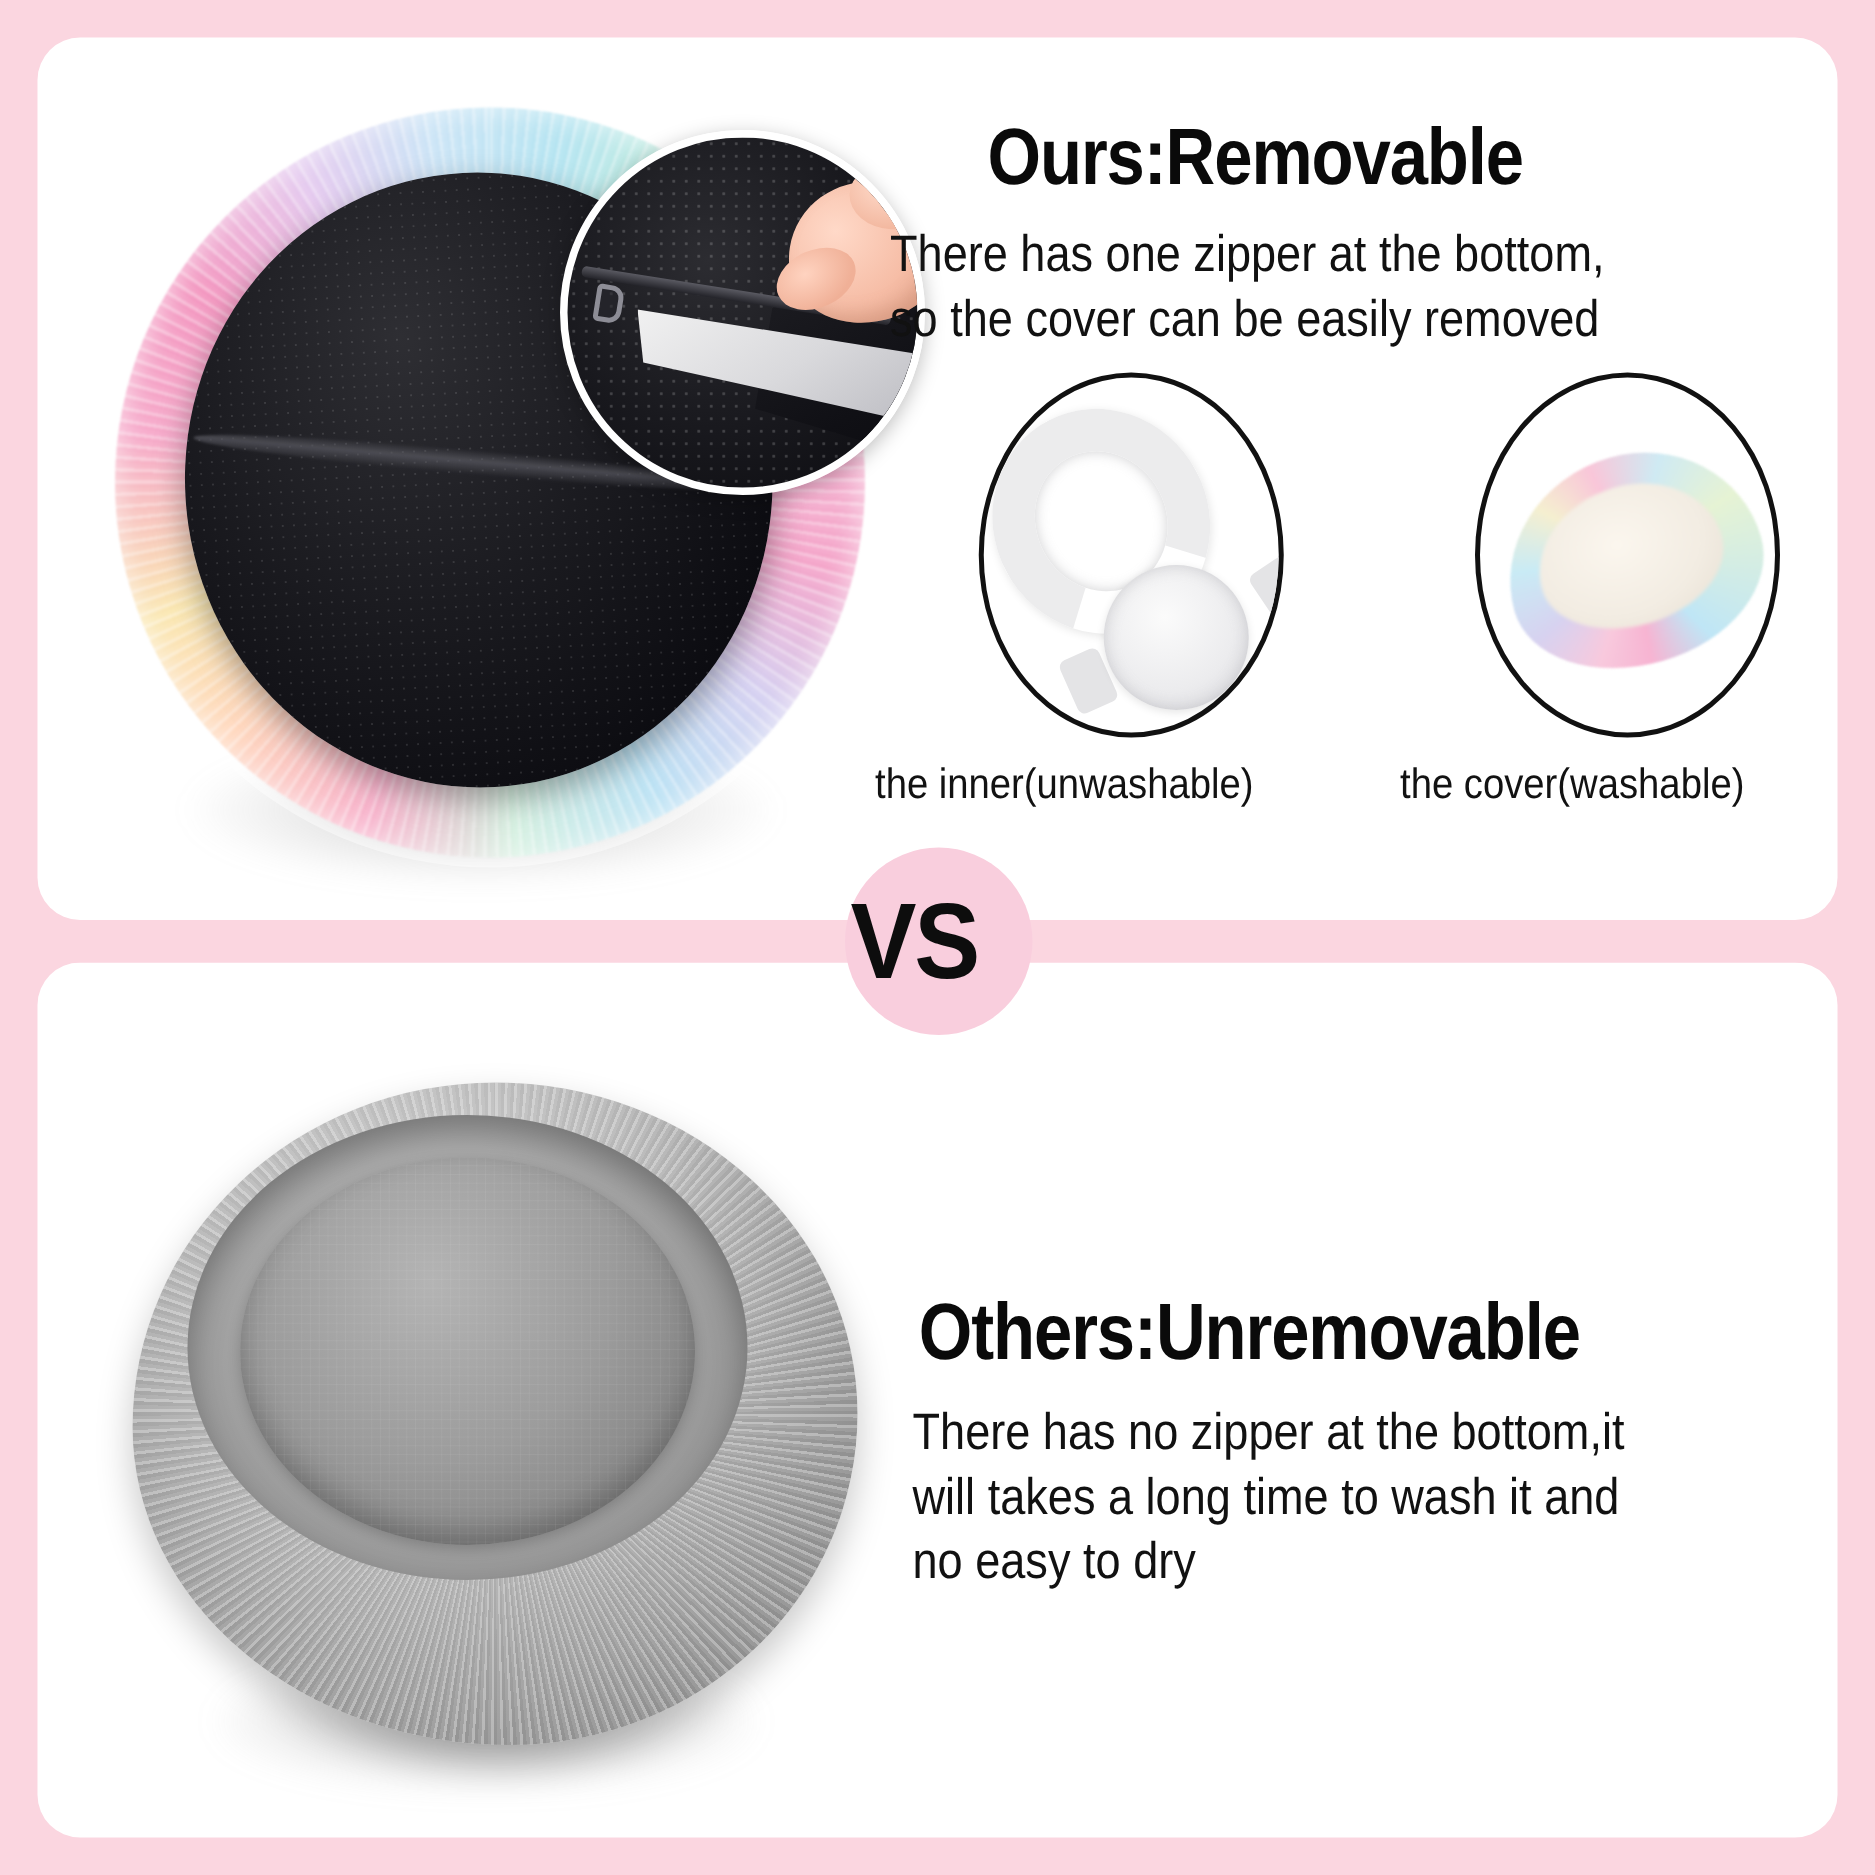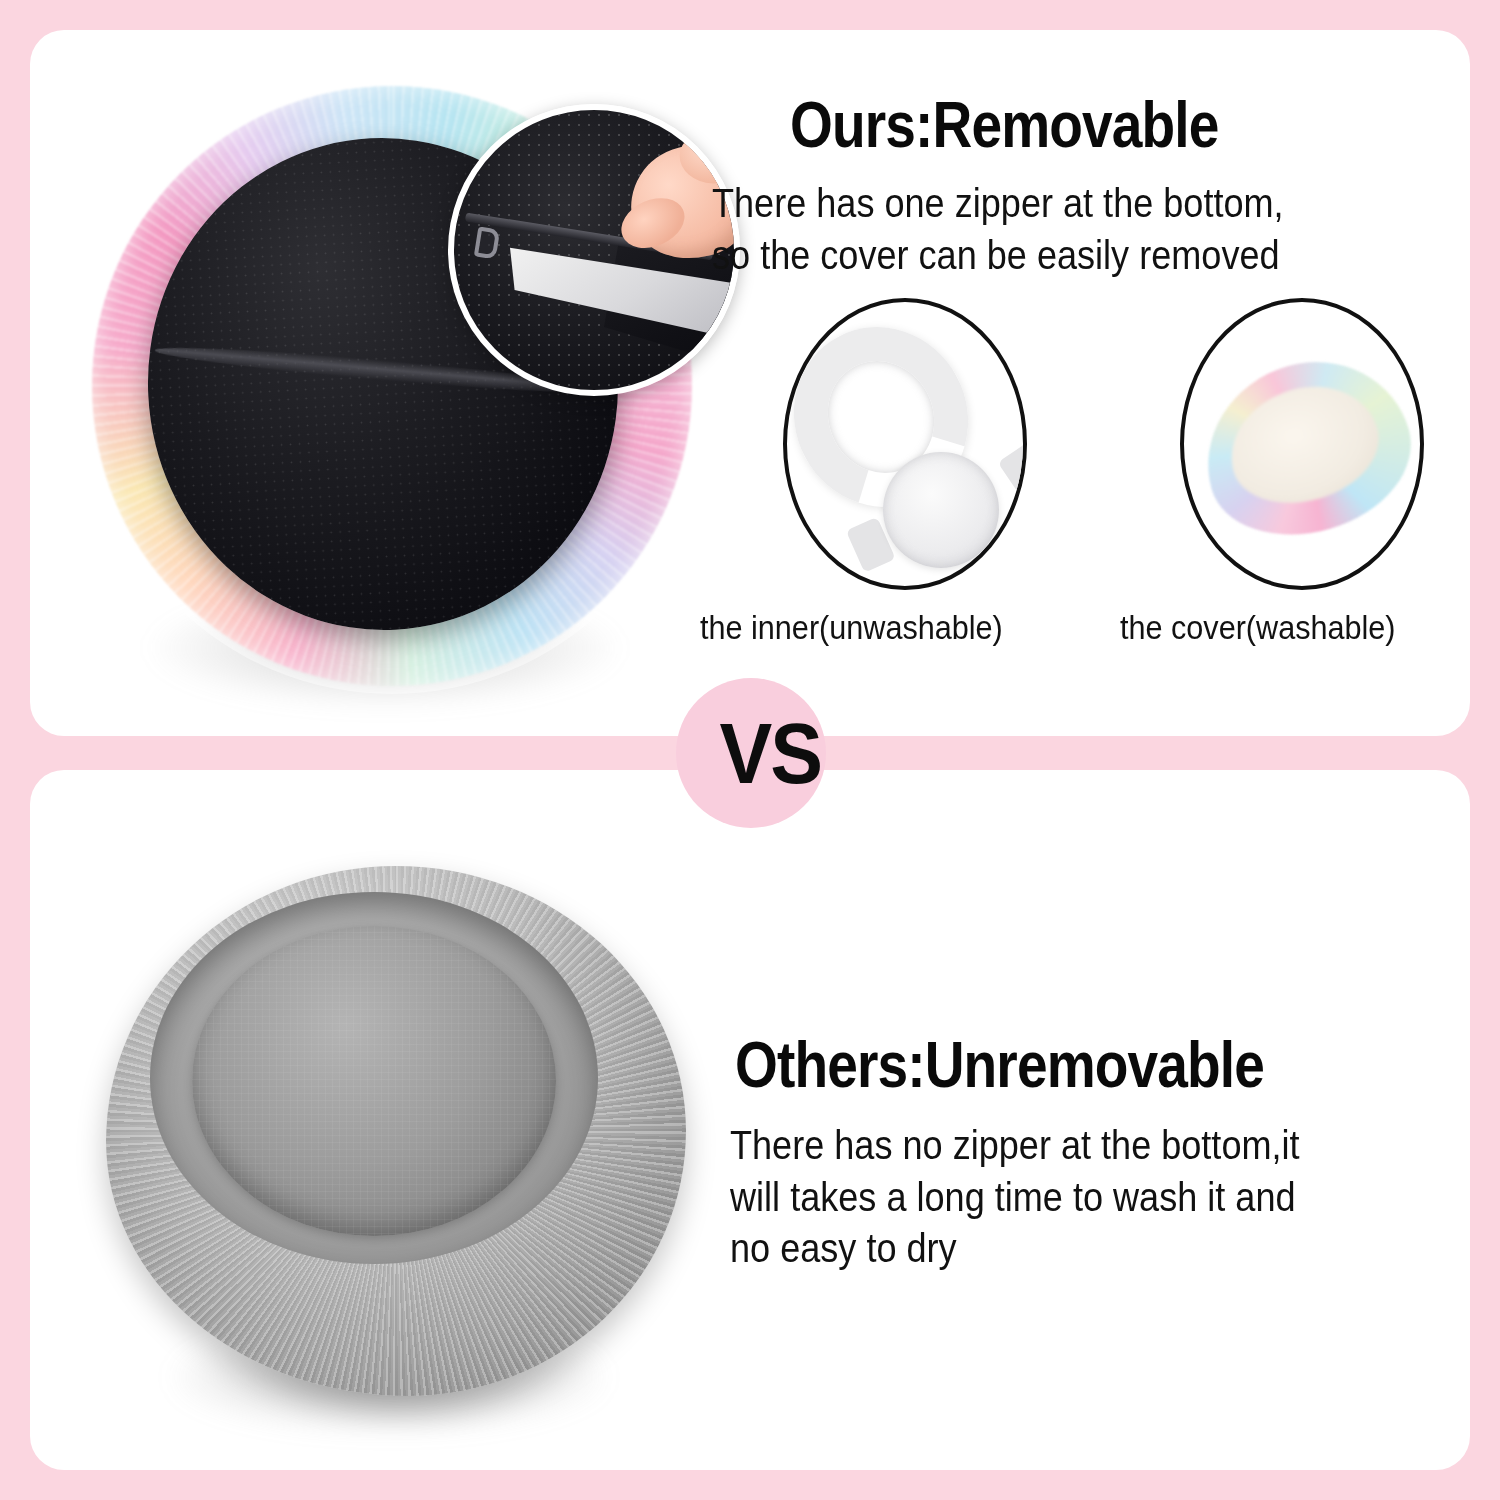--- a/index.html
+++ b/index.html
@@ -36,21 +36,21 @@
     background: #fbd6e0;
   }
   .vs-badge {
     position: absolute;
     left: 676px; top: 678px;
     width: 150px; height: 150px;
     border-radius: 50%;
     background: #f9cedd;
     display: flex;
     align-items: center;
-    justify-content: flex-end;
+    justify-content: flex-start;
     z-index: 5;
   }
   .vs-badge span {
     font-size: 86px;
     font-weight: bold;
     color: #0d0d0d;
     letter-spacing: -2px;
     transform: scaleX(0.92);
     line-height: 1;
   }

